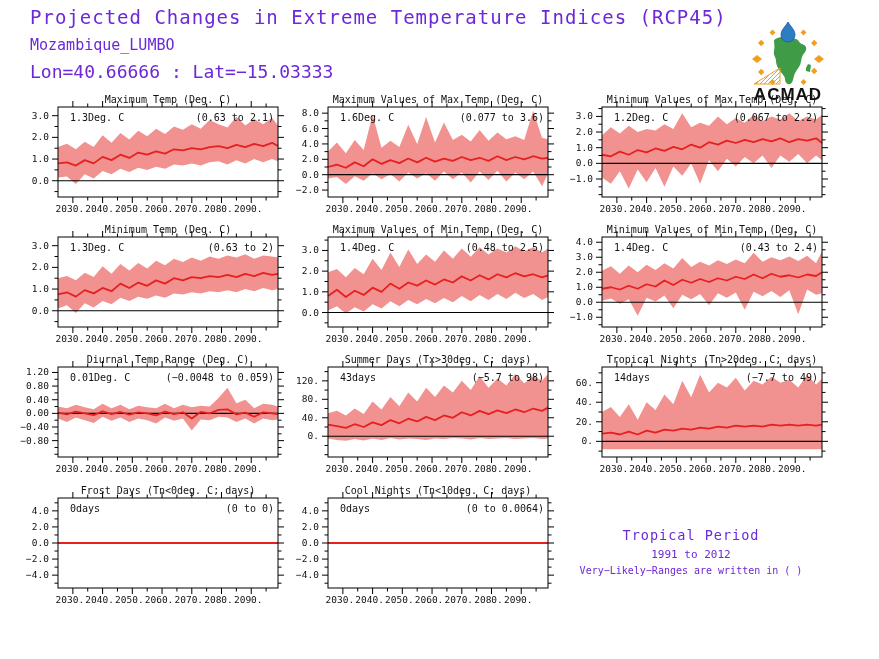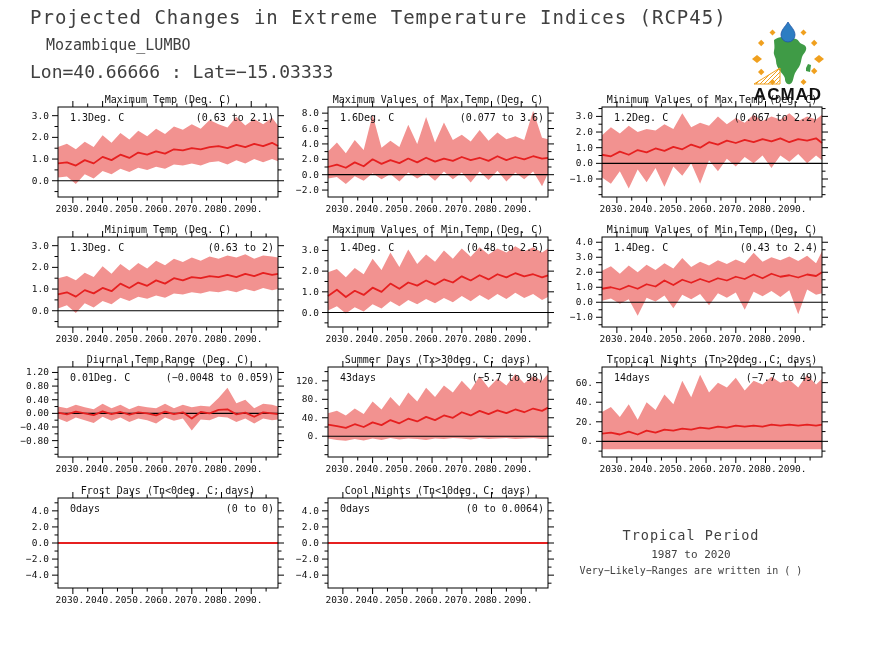--- a/index.html
+++ b/index.html
@@ -1,20 +1,20 @@
 <!DOCTYPE html>
 <html><head>
 <meta charset="utf-8">
 <style>
   html,body{margin:0;padding:0;background:#ffffff;}
   #root{position:relative;width:879px;height:659px;background:#fff;overflow:hidden;
-        font-family:"DejaVu Sans Mono",monospace;color:#404040;}
+        font-family:"DejaVu Sans Mono",monospace;color:#6d28d9;}
   .hdr{position:absolute;left:30px;top:6px;}
   .hdr .t1{font-size:19px;letter-spacing:1px;white-space:nowrap;}
-  .hdr .t2{font-size:15px;margin-top:8px;margin-left:16px;}
+  .hdr .t2{font-size:15px;margin-top:8px;}
   .hdr .t3{font-size:18px;margin-top:7px;}
   #logo{position:absolute;left:740px;top:20px;width:100px;height:84px;}
   #panels{position:absolute;left:0;top:0;width:879px;height:659px;}
   #panels svg{position:absolute;overflow:visible;}
   svg text{fill:#111;}
   .tick{font-family:"DejaVu Sans Mono",monospace;font-size:9.5px;}
   .ptitle{font-family:"DejaVu Sans Mono",monospace;font-size:10px;}
   .anno{font-family:"DejaVu Sans Mono",monospace;font-size:10px;}
   #footer{position:absolute;left:556px;top:527px;width:270px;text-align:center;}
   #footer .f1{font-size:13.5px;letter-spacing:1px;}
@@ -821,17 +821,17 @@
         <line x1="252.1081081081081" y1="104" x2="252.1081081081081" y2="107.5" stroke="#000000" stroke-width="1"></line>
         <line x1="252.1081081081081" y1="14" x2="252.1081081081081" y2="10.5" stroke="#000000" stroke-width="1"></line>
         <text x="154" y="10" text-anchor="middle" class="ptitle">Cool Nights (Tn&lt;10deg. C; days)</text>
         <text x="56" y="28" class="anno">0days</text>
         <text x="260" y="28" text-anchor="end" class="anno">(0 to 0.0064)</text>
       </svg>
     </div>
 
   <div id="footer">
     <div class="f1">Tropical Period</div>
-    <div class="f2">1987 to 2020</div>
+    <div class="f2">1991 to 2012</div>
     <div class="f3">Very−Likely−Ranges are written in ( )</div>
   </div>
 
 </div>
 
 </body></html>

